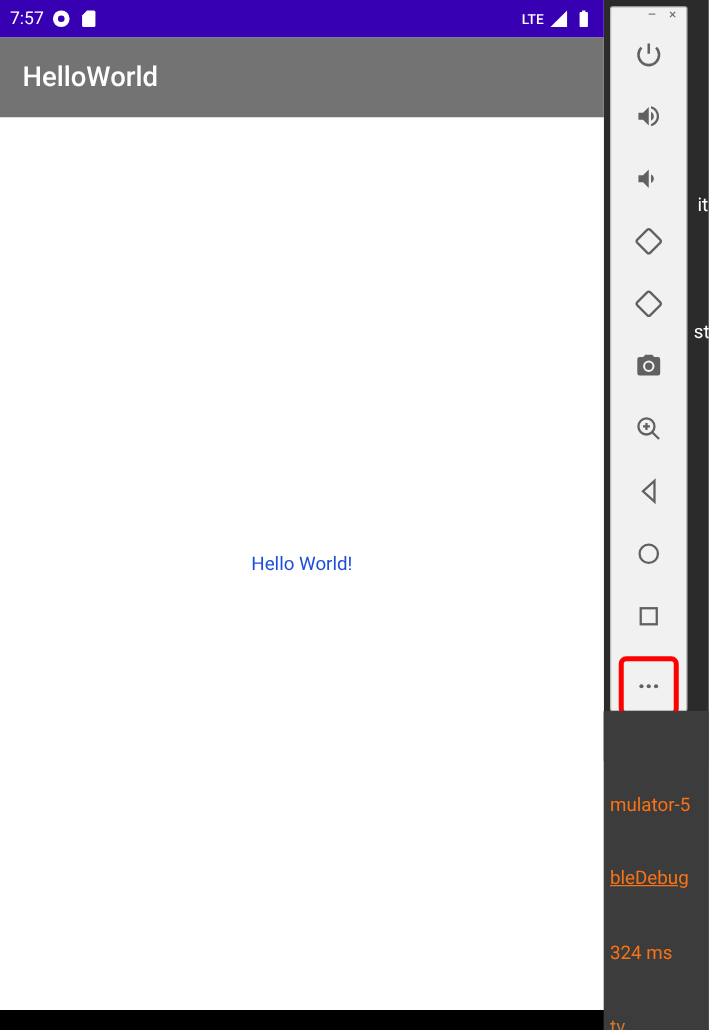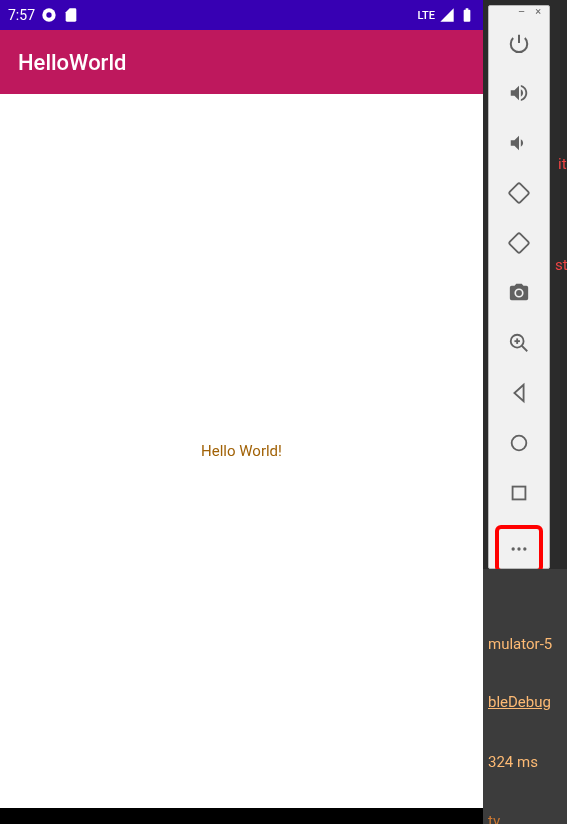--- a/index.html
+++ b/index.html
@@ -53,21 +53,21 @@
     }
     .status-icon {
       width: 16px;
       height: 16px;
       display: inline-flex;
       align-items: center;
       justify-content: center;
     }
     .app-bar {
       height: 64px;
-      background: #be185d;
+      background: #737373;
       display: flex;
       align-items: center;
       padding: 0 18px;
     }
     .app-title {
       color: #fff;
       font-size: 22px;
       font-weight: 500;
     }
     .app-content {
@@ -75,21 +75,21 @@
       top: 94px;
       left: 0;
       right: 0;
       bottom: 0;
       display: flex;
       align-items: center;
       justify-content: center;
       background: #fff;
     }
     .hello-text {
-      color: #a16207;
+      color: #1d4ed8;
       font-size: 15px;
     }
     .emulator-toolbar {
       position: absolute;
       left: 488px;
       top: 5px;
       width: 62px;
       height: 564px;
       background: #f1f1f1;
       border: 1px solid #b8b8b8;
@@ -136,21 +136,21 @@
     .highlighted-btn {
       border: 4px solid #ff0000;
       border-radius: 6px;
       padding: 10px;
       width: 48px;
       height: 48px;
       margin-top: -6px;
     }
     .background-text {
       position: absolute;
-      color: #ef4444;
+      color: #ffffff;
       font-size: 15px;
       left: 488px;
     }
     .bg-text-1 { top: 155px; left: 558px; }
     .bg-text-2 { top: 256px; left: 555px; }
     .bg-dark-panel {
       position: absolute;
       left: 483px;
       top: 569px;
       width: 84px;
@@ -160,21 +160,21 @@
     .bg-darker-strip {
       position: absolute;
       left: 483px;
       top: 569px;
       width: 84px;
       height: 40px;
       background: #4a4a4a;
     }
     .bg-label {
       position: absolute;
-      color: #fdba74;
+      color: #f97316;
       font-size: 15px;
     }
   </style>
 </head>
 <body>
 
 <div class="emulator-frame">
   <div class="device-screen">
     <div class="status-bar">
       <div class="status-left">

